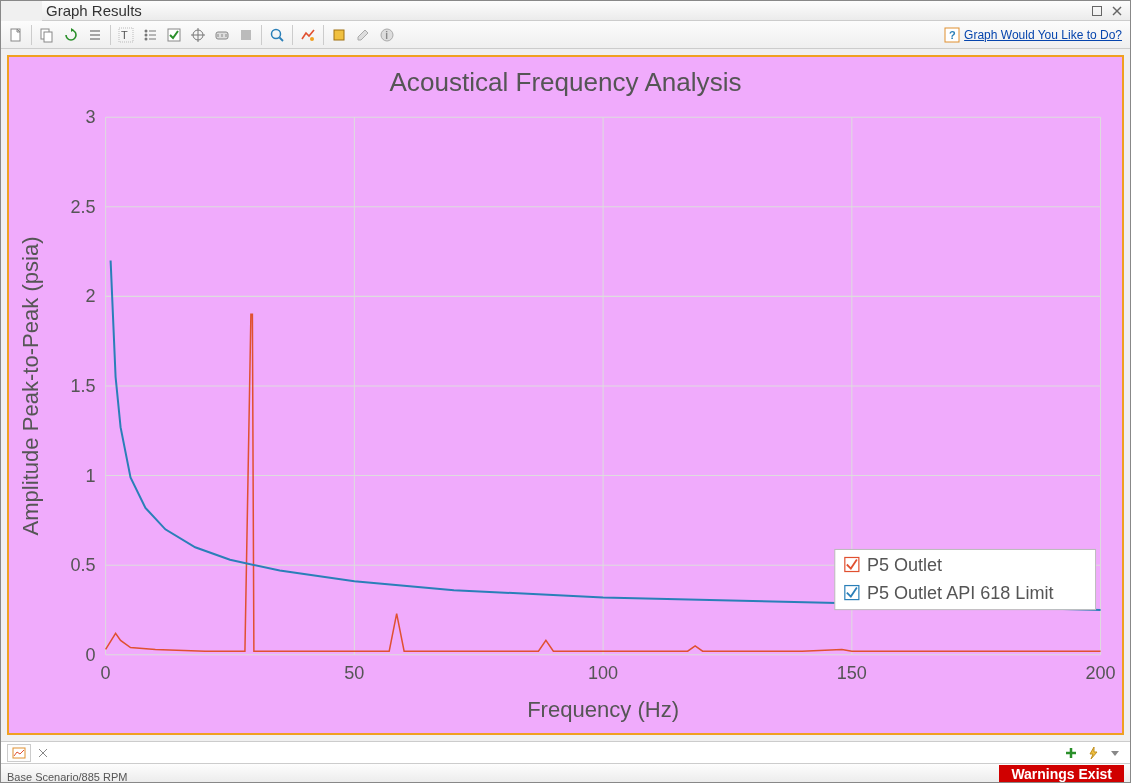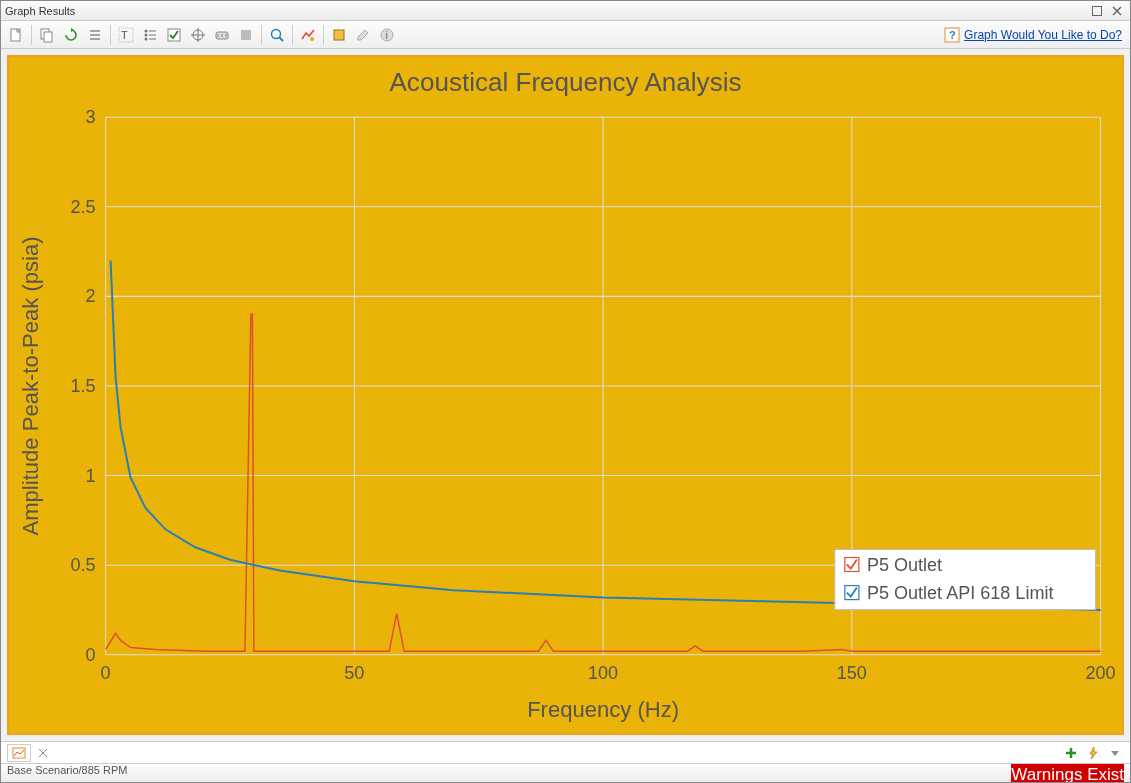--- a/index.html
+++ b/index.html
@@ -13,22 +13,23 @@
     border: 1px solid #888;
   }
   
   .titlebar {
     background: linear-gradient(#fdfdfd,#ebebeb);
     height: 20px;
     border-bottom: 1px solid #ccc;
     display: flex;
     align-items: center;
     padding: 0 4px;
-    font-size: 11px;
+    font-size: 15px;
     color: #333;
+    margin-left: 41px;
   }
   .titlebar .spacer { flex: 1; }
   .titlebar .win-btn {
     width: 18px; height: 14px;
     margin-left: 2px;
     display: flex; align-items: center; justify-content: center;
     color: #666;
     cursor: pointer;
   }
   
@@ -53,21 +54,21 @@
     display:flex; align-items:center; gap:4px;
     color:#0645ad; text-decoration:underline;
     cursor:pointer; font-size: 12px;
     margin-right:4px;
   }
   
   .chart-wrap {
     position: relative;
     margin: 6px;
     border: 2px solid #f0a020;
-    background: #eab308;
+    background: #f0abfc;
     height: 680px;
   }
   svg.chart { width: 100%; height: 100%; display:block; }
   .chart-title { font-size: 26px; fill:#555; }
   .axis-label { font-size: 22px; fill:#555; }
   .tick-label { font-size: 18px; fill:#555; }
   .gridline { stroke:#ddd; stroke-width:1; }
   .series-outlet { stroke:#e05030; stroke-width:1.5; fill:none; }
   .series-limit  { stroke:#2a7fb8; stroke-width:2; fill:none; }
   .legend-box { fill:#fff; stroke:#bbb; stroke-width:1; }
@@ -98,29 +99,29 @@
     color:#888;
   }
   .tabbar .spacer{flex:1;}
   .mini-btn { width:18px;height:18px;display:flex;align-items:center;justify-content:center;cursor:pointer; }
 
   
   .statusbar {
     height: 20px;
     background: linear-gradient(#fdfdfd,#ebebeb);
     border-top:1px solid #ccc;
-    display:flex;align-items:flex-start;
+    display:flex;align-items:flex-end;
     padding:0 6px;
     font-size:11px;
     color:#555;
   }
   .statusbar .spacer{flex:1;}
   .warn-badge {
-    background:#d00000;color:#fff;font-weight:normal;
-    padding:1px 0; font-size:17px;
+    background:#d00000;color:#fff;font-weight:bold;
+    padding:1px 12px; font-size:14px;
     cursor:pointer;
   }
 </style>
 </head>
 <body>
 
 <div class="titlebar">
   <span>Graph Results</span>
   <div class="spacer"></div>
   <div class="win-btn">

